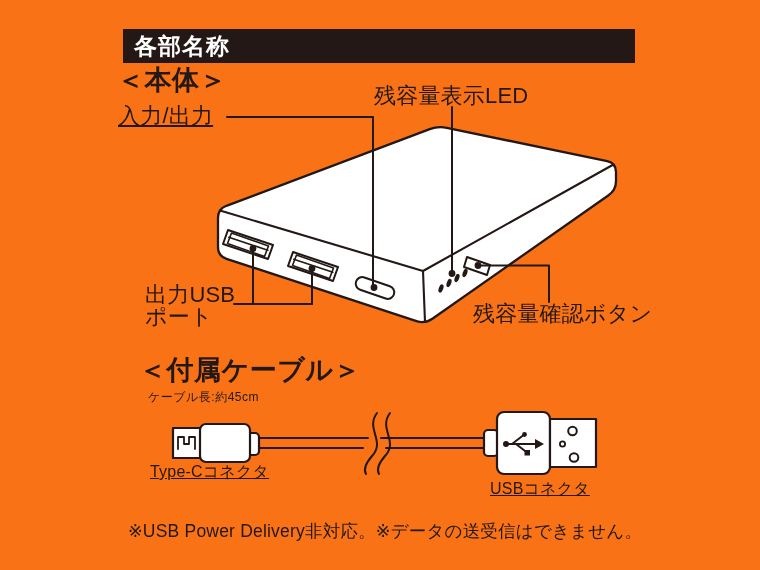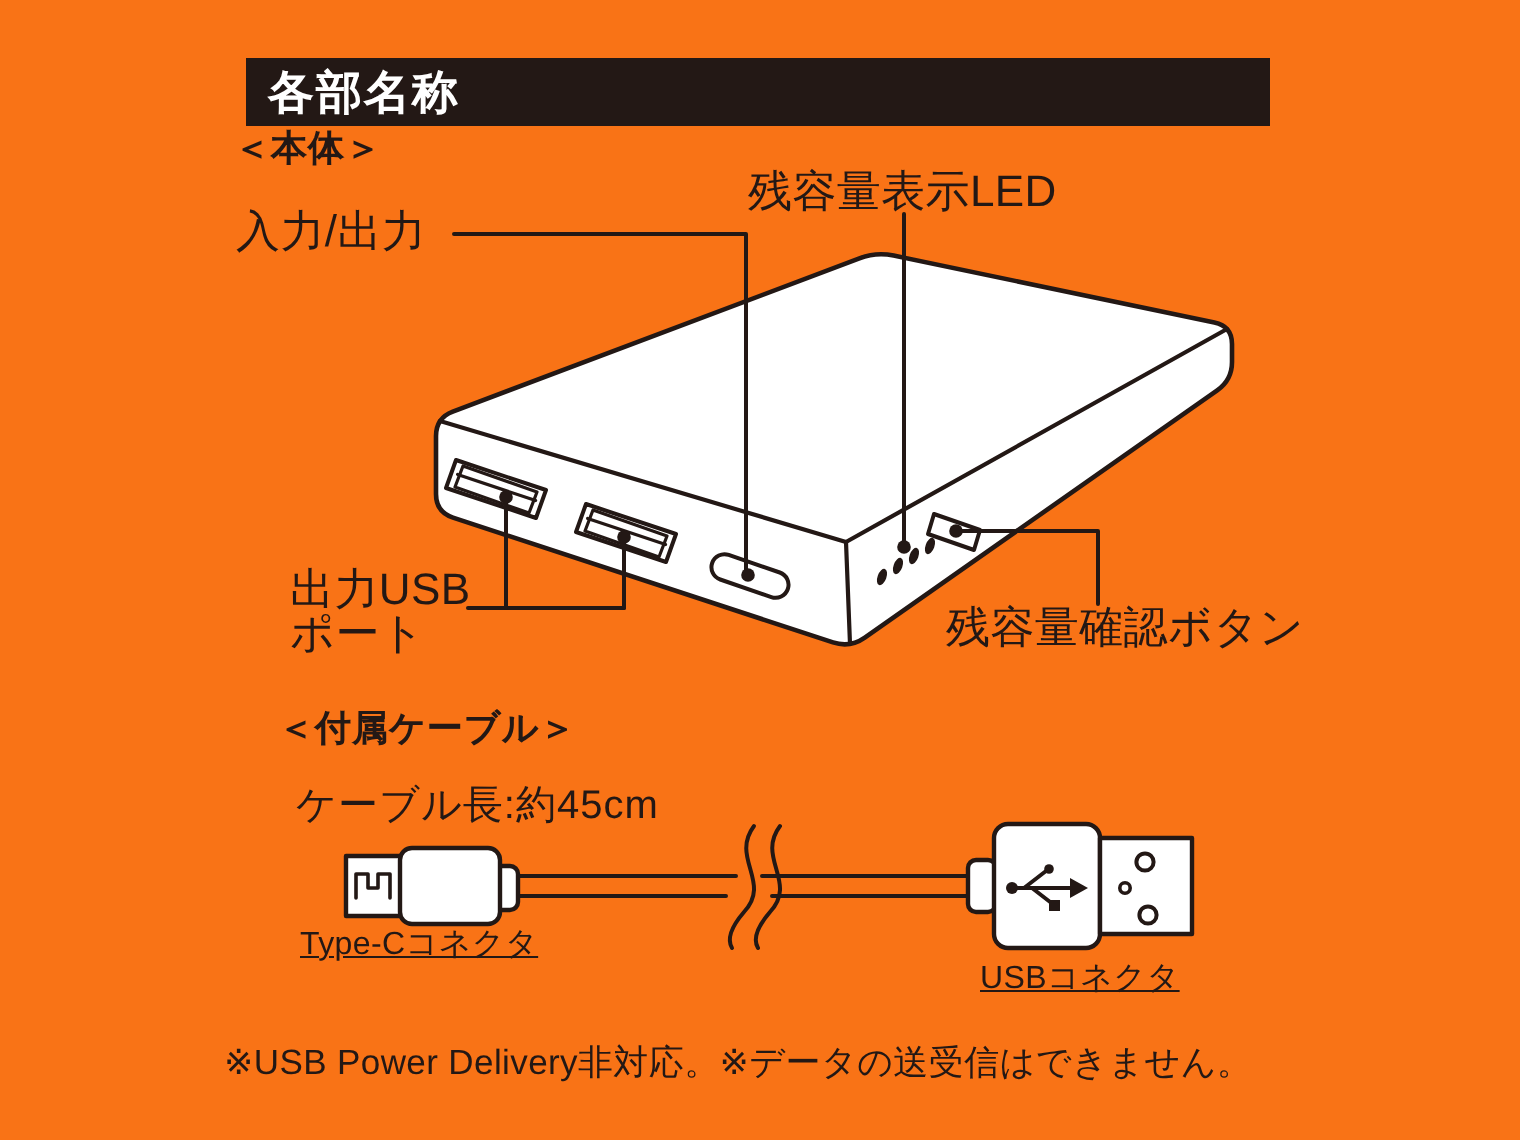--- a/index.html
+++ b/index.html
@@ -10,24 +10,24 @@
   }
   .abs{position:absolute;}
   #header-bar{
     left:123px;top:29px;width:512px;height:34px;
     background:#231815;display:flex;align-items:center;
   }
   #header-bar .t{
     color:#ffffff;font-size:23px;font-weight:bold;padding-left:11px;
     letter-spacing:1px;line-height:34px;
   }
-  .section-title{font-size:18px;font-weight:bold;letter-spacing:0.5px;}
+  .section-title{font-size:27px;font-weight:bold;letter-spacing:0.5px;}
   .callout-label{font-size:22px;font-weight:500;line-height:22px;letter-spacing:0.2px;}
   .small-label{font-size:16px;font-weight:500;letter-spacing:0.2px;text-decoration:underline;}
-  #cable-length{font-size:20px;font-weight:500;letter-spacing:0.5px;}
+  #cable-length{font-size:12px;font-weight:500;letter-spacing:0.5px;}
   #footer-note{font-size:17.5px;font-weight:500;letter-spacing:0.2px;}
   svg{position:absolute;left:0;top:0;}
 </style>
 </head>
 <body>
 
 <div id="stage">
 
   <svg width="760" height="570" viewBox="0 0 760 570">
     <g stroke="#231815" stroke-linejoin="round" stroke-linecap="round">
@@ -126,34 +126,34 @@
   </svg>
 
   <div class="abs" id="header-bar">
     <div class="t">各部名称</div>
   </div>
 
   <div class="abs section-title" style="left:117px;top:62px;">＜本体＞</div>
 
   <div class="abs callout-label" style="left:374px;top:85px;">残容量表示LED</div>
 
-  <div class="abs callout-label" style="left:118px;top:105px;">
+  <div class="abs callout-label" style="left:118px;top:105px;text-decoration:underline;">
     <div>入力/出力</div>
   </div>
 
   <div class="abs callout-label" style="left:145px;top:284px;">
     <div>出力USB</div>
     <div>ポート</div>
   </div>
 
   <div class="abs callout-label" style="left:473px;top:303px;">残容量確認ボタン</div>
 
   <div class="abs section-title" style="left:139px;top:352px;">＜付属ケーブル＞</div>
 
   <div class="abs" id="cable-length" style="left:148px;top:389px;">ケーブル長:約45cm</div>
 
   <div class="abs small-label" style="left:150px;top:462px;">Type-Cコネクタ</div>
 
   <div class="abs small-label" style="left:490px;top:479px;">USBコネクタ</div>
 
-  <div class="abs" id="footer-note" style="left:112px;top:519px;">※USB Power Delivery非対応。※データの送受信はできません。</div>
+  <div class="abs" id="footer-note" style="left:128px;top:519px;">※USB Power Delivery非対応。※データの送受信はできません。</div>
 
 </div>
 
 </body></html>

